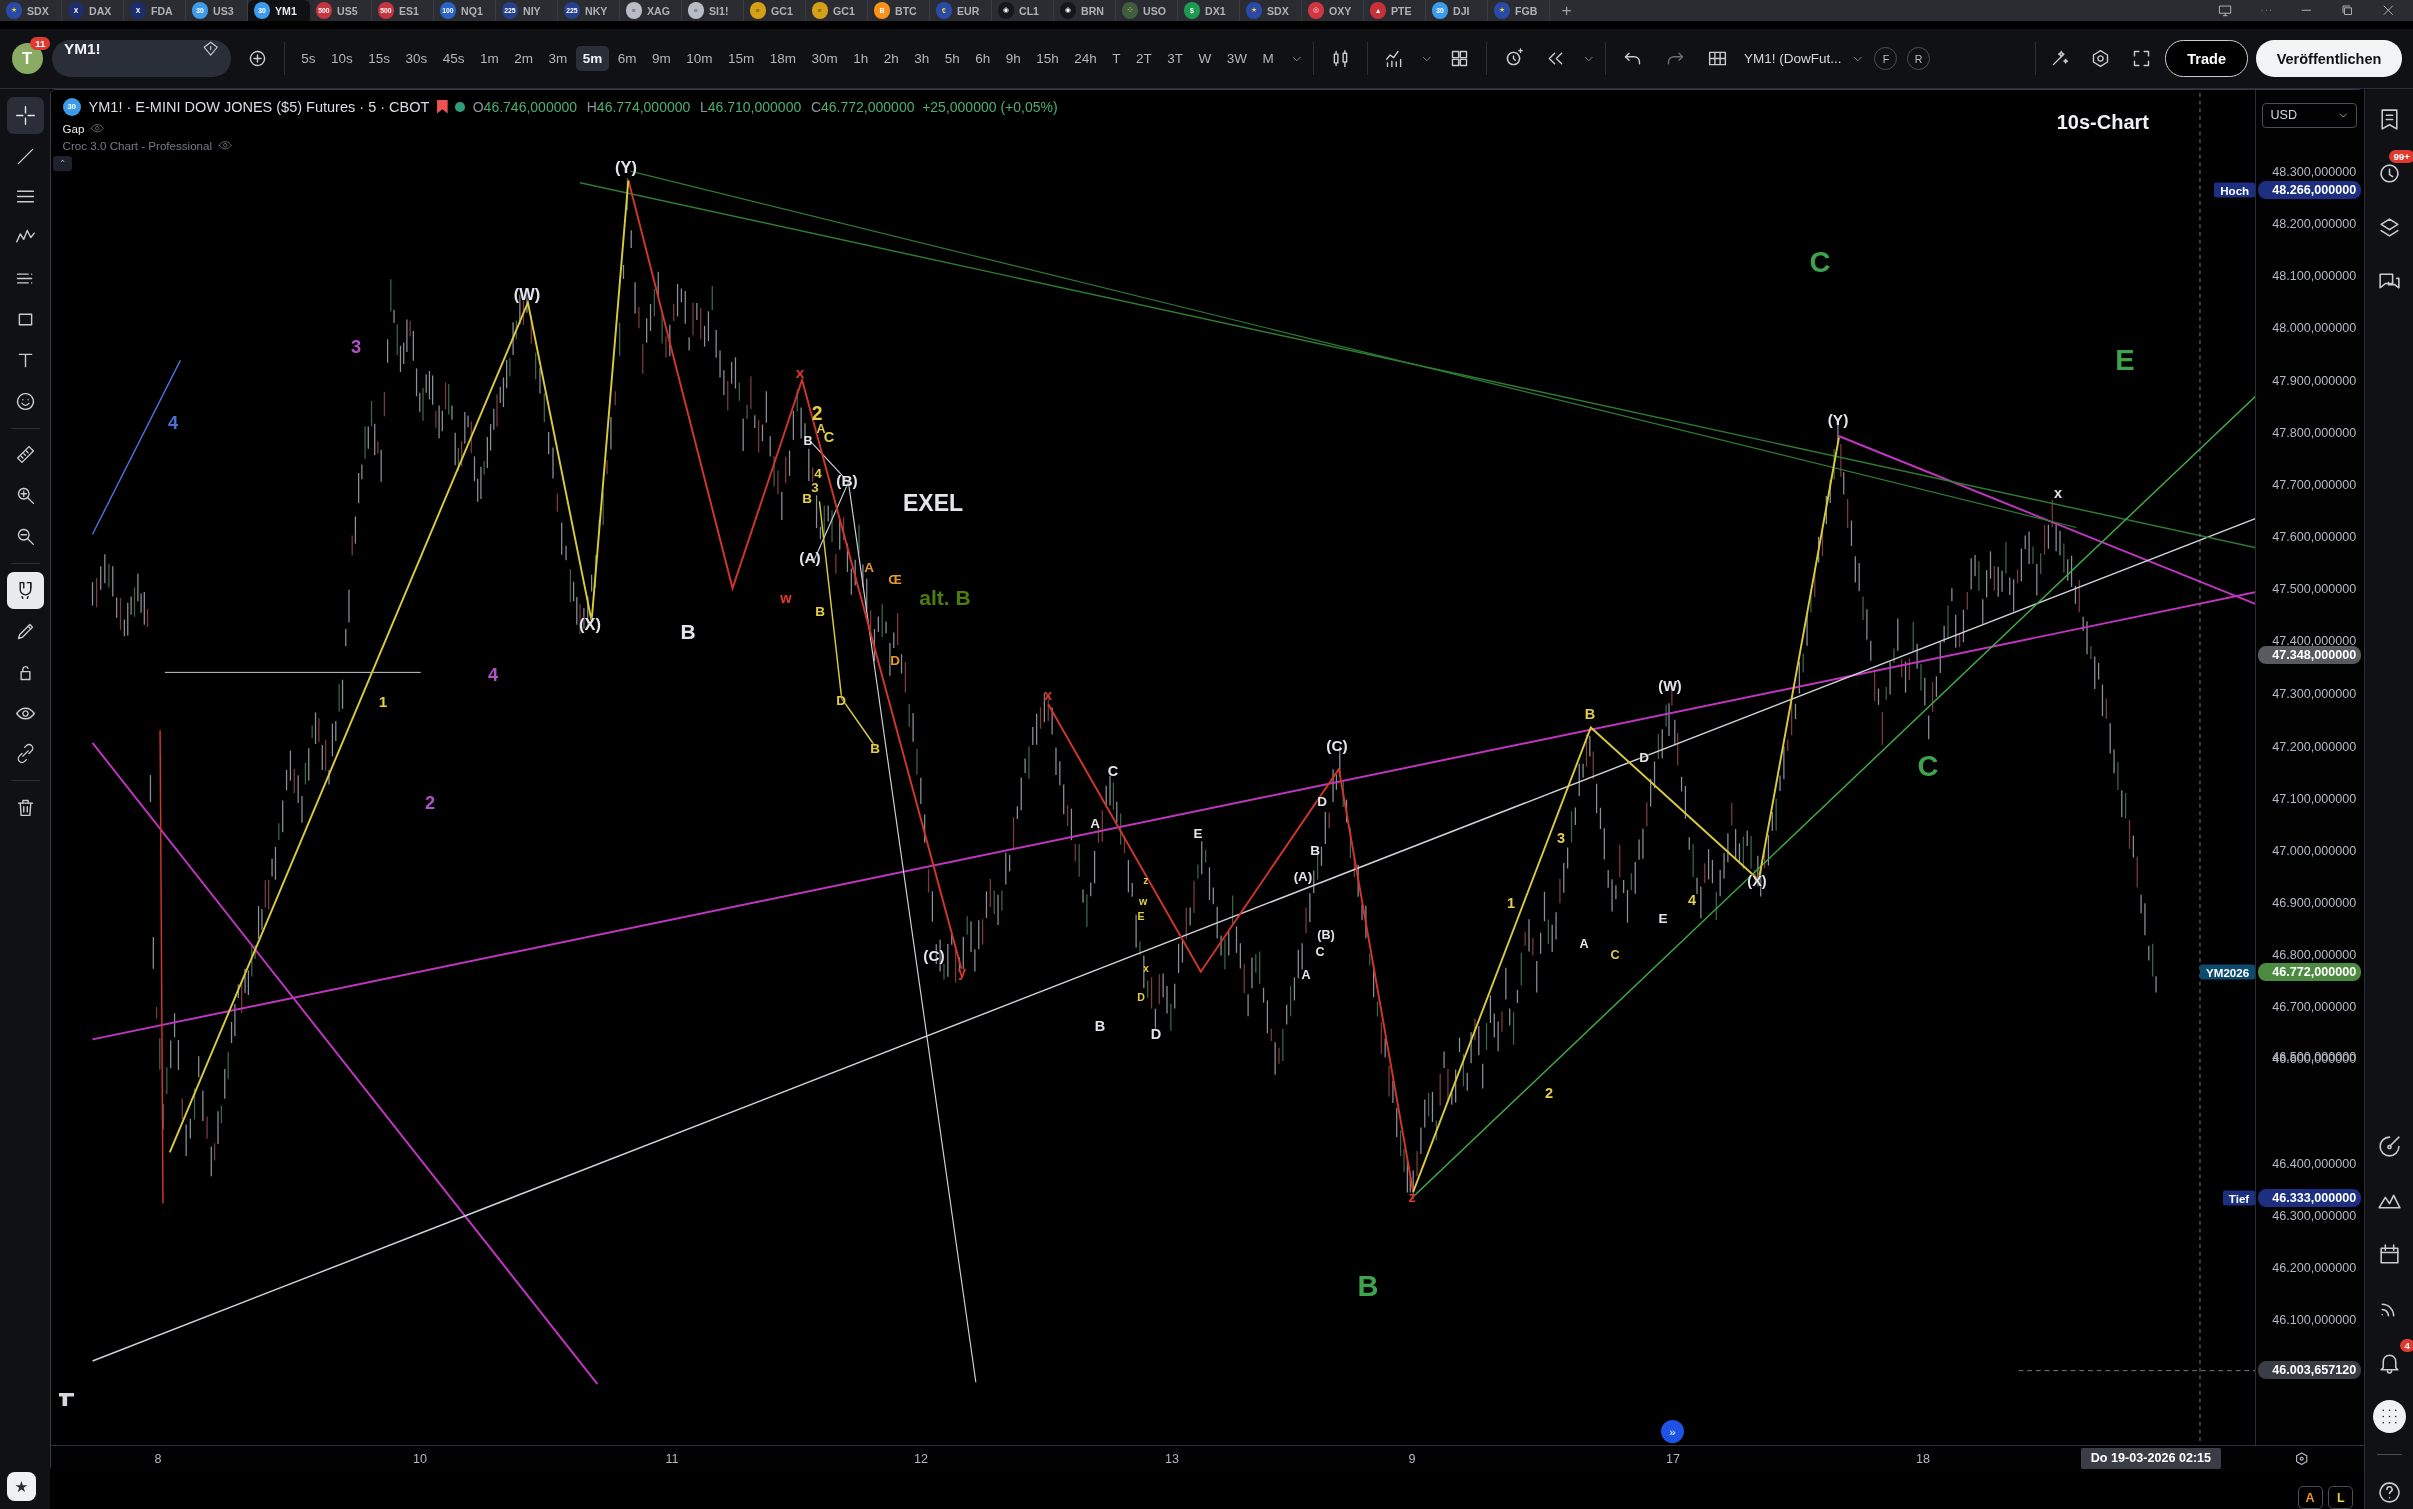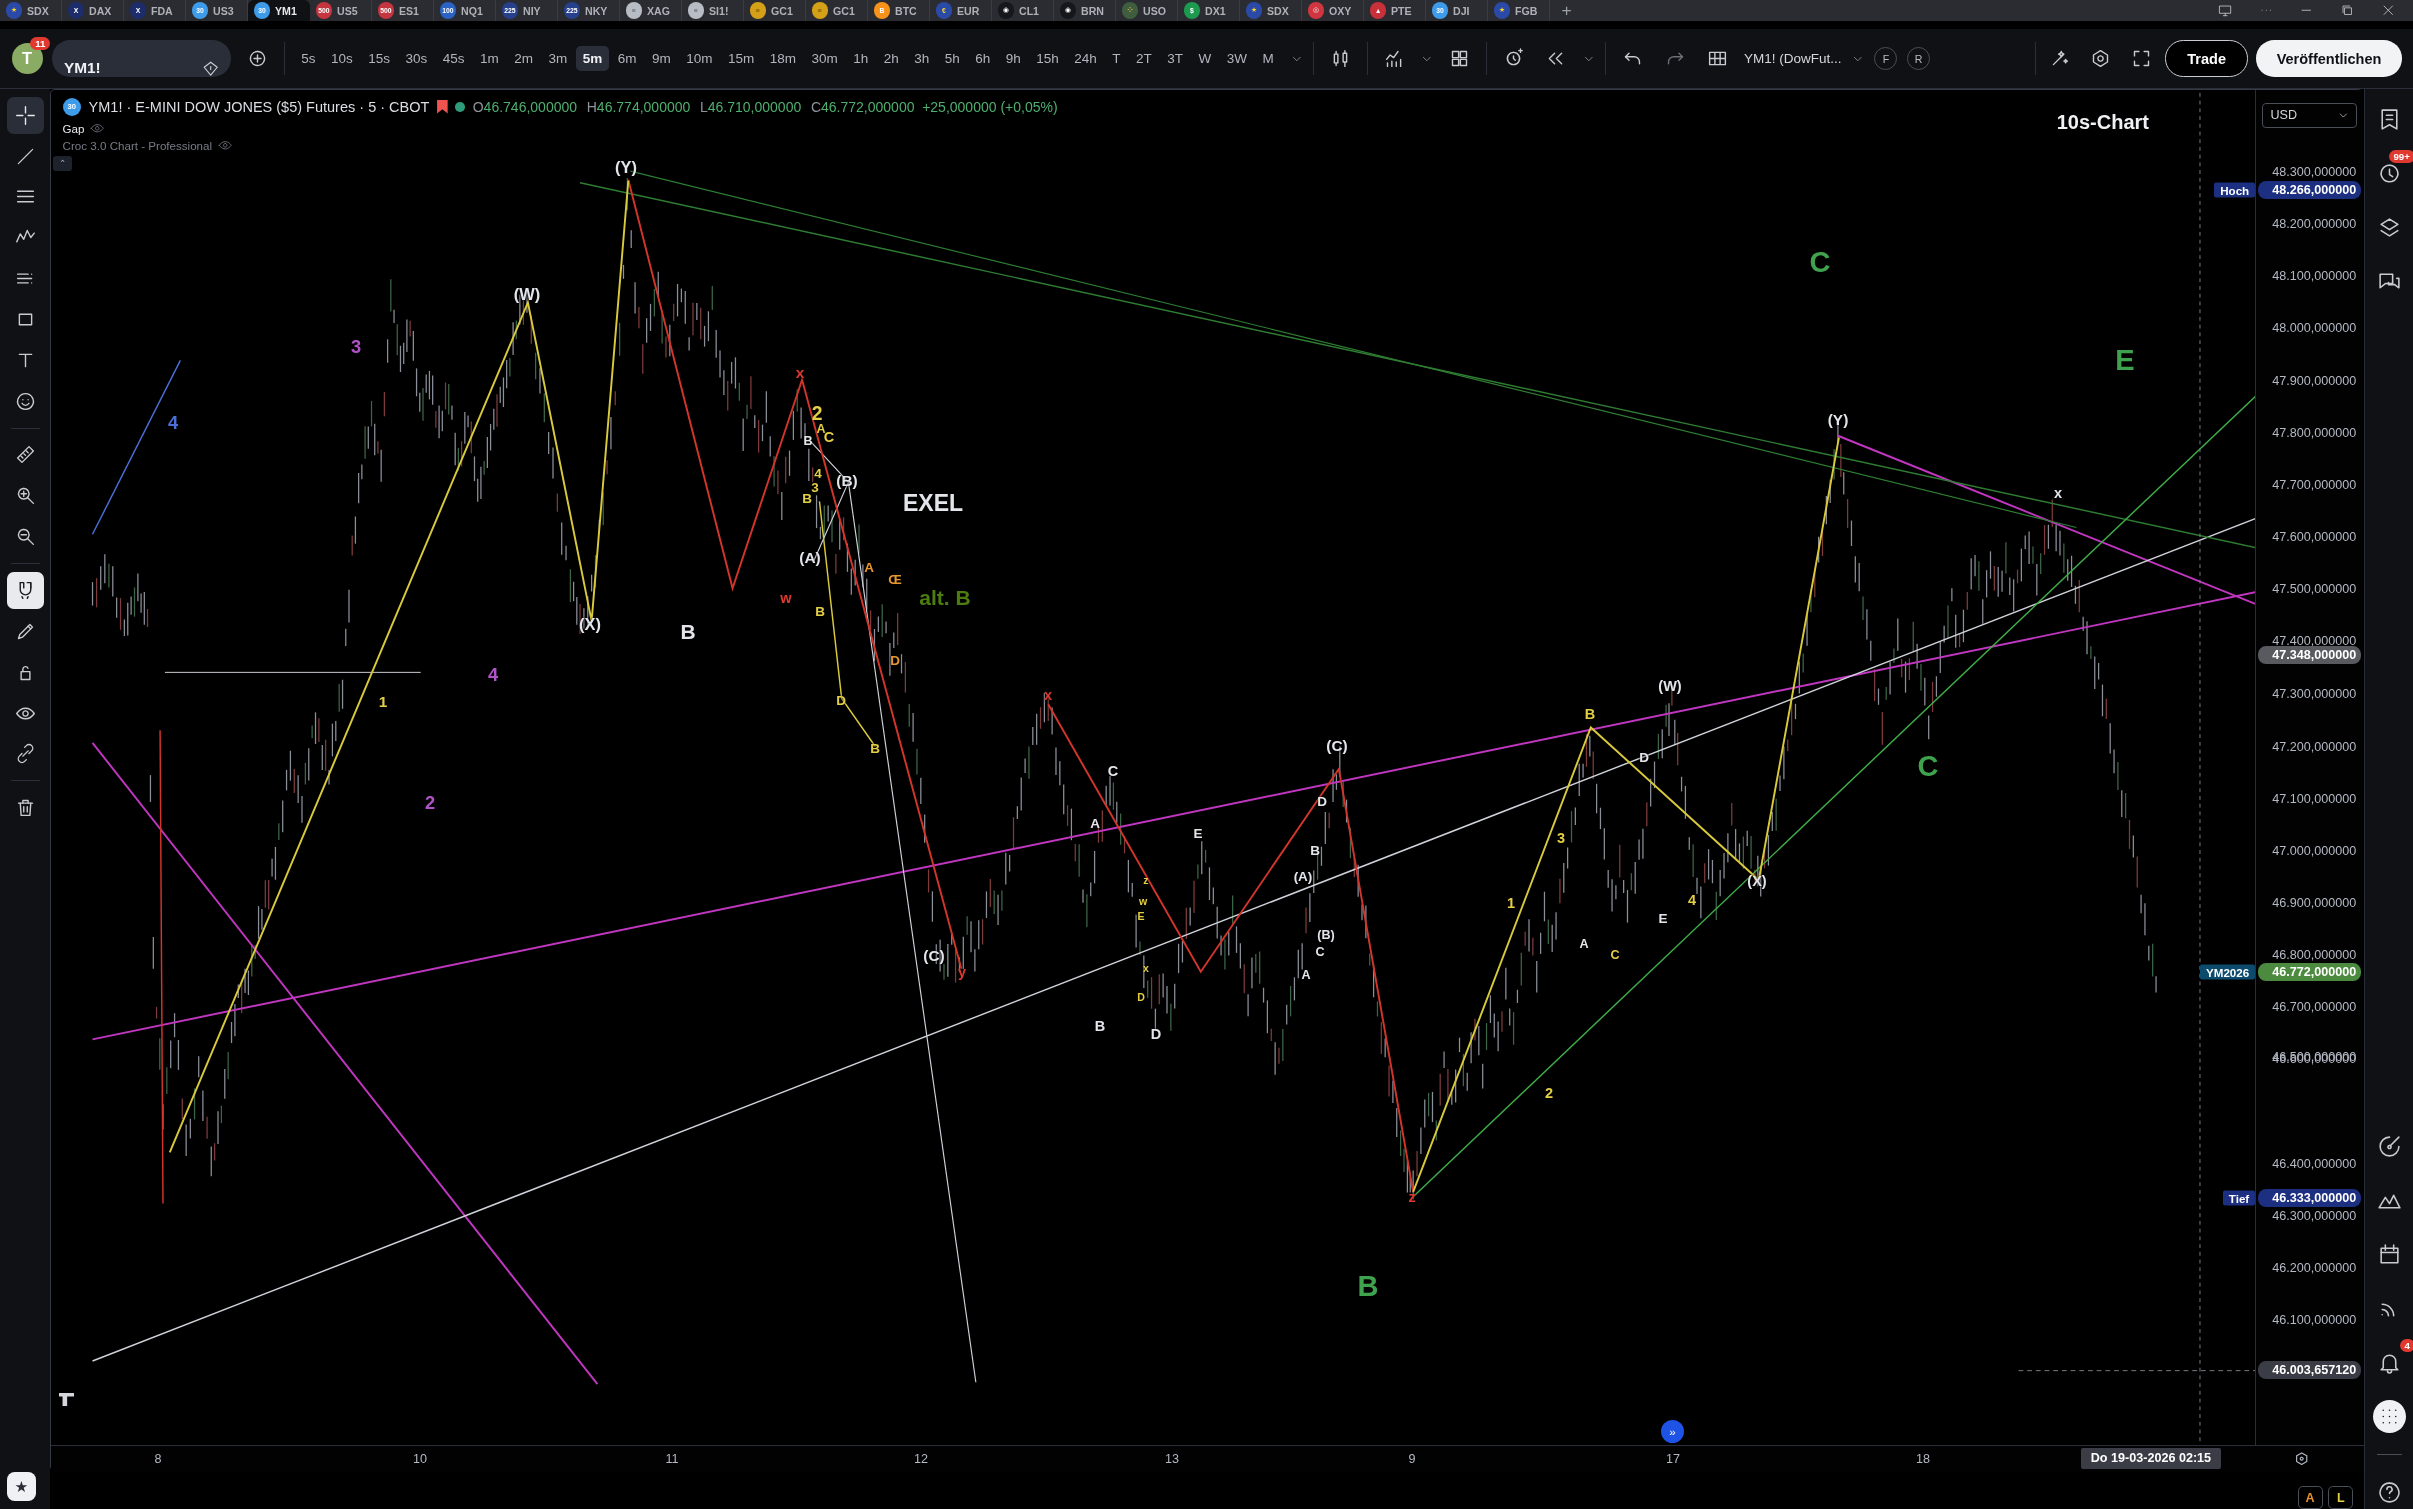--- a/index.html
+++ b/index.html
@@ -14,21 +14,21 @@
   .tab-label{font-size:10.6px;font-weight:700;color:#aeb1b8;white-space:nowrap;overflow:hidden;}
   .tab.active .tab-label{color:#e8e9ec;}
   #tab-plus{width:33px;display:flex;align-items:center;justify-content:center;color:#9aa0a6;font-size:17.4px;cursor:pointer;}
   #win-controls{margin-left:auto;display:flex;align-items:center;gap:7.7px;padding-right:9.7px;color:#c3c6cc;}
   #win-controls .wbtn{width:33px;height:25px;display:flex;align-items:center;justify-content:center;cursor:pointer;}
   #win-controls .ic{width:14.5px;height:14.5px;stroke-width:1.4;}
   
   #toolbar{position:absolute;left:0;top:29px;width:2414px;height:60px;background:#101114;border-bottom:1px solid #2a2e39;display:flex;align-items:center;padding:0 11.6px;gap:9.7px;}
   #avatar{width:31px;height:31px;border-radius:50%;background:#8aab63;color:#fff;font-weight:700;font-size:16.4px;display:flex;align-items:center;justify-content:center;position:relative;cursor:pointer;flex:none;}
   #avatar-badge{position:absolute;top:-5.8px;right:-7.7px;background:#e0392f;color:#fff;border-radius:8.7px;font-size:9.7px;font-weight:700;padding:1px 4.8px;}
-  #symbol-pill{width:179px;height:37px;background:#2a2e39;border-radius:18.3px;display:flex;align-items:flex-end;padding:0 11.6px;gap:6px;cursor:pointer;flex:none;}
+  #symbol-pill{width:179px;height:37px;background:#2a2e39;border-radius:18.3px;display:flex;align-items:flex-start;padding:0 11.6px;gap:6px;cursor:pointer;flex:none;}
   #symbol-pill .sym{color:#f0f1f4;font-weight:700;font-size:15.4px;flex:1;}
   .tb-sep{width:1px;height:33px;background:#2a2e39;flex:none;}
   #interval-list{display:flex;align-items:center;gap:1.9px;}
   .interval{padding:4.8px 6.8px;border-radius:4.8px;color:#b2b5be;font-size:13.5px;cursor:pointer;white-space:nowrap;}
   .interval.sel{background:#2a2e39;color:#f0f1f4;font-weight:700;}
   .tb-btn{width:33px;height:33px;border-radius:5.8px;display:flex;align-items:center;justify-content:center;color:#c8cbd1;cursor:pointer;flex:none;}
   .tb-chev{width:13.5px;height:33px;display:flex;align-items:center;justify-content:center;color:#9aa0a6;cursor:pointer;}
   .tb-chev .ic{width:11.6px;height:11.6px;}
   #layout-name{color:#d5d7dc;font-size:13.5px;white-space:nowrap;cursor:pointer;}
   .fr-circle{width:23px;height:23px;border:1px solid #4a4e58;border-radius:50%;color:#b8bbc2;font-size:10.6px;display:flex;align-items:center;justify-content:center;cursor:pointer;flex:none;}

